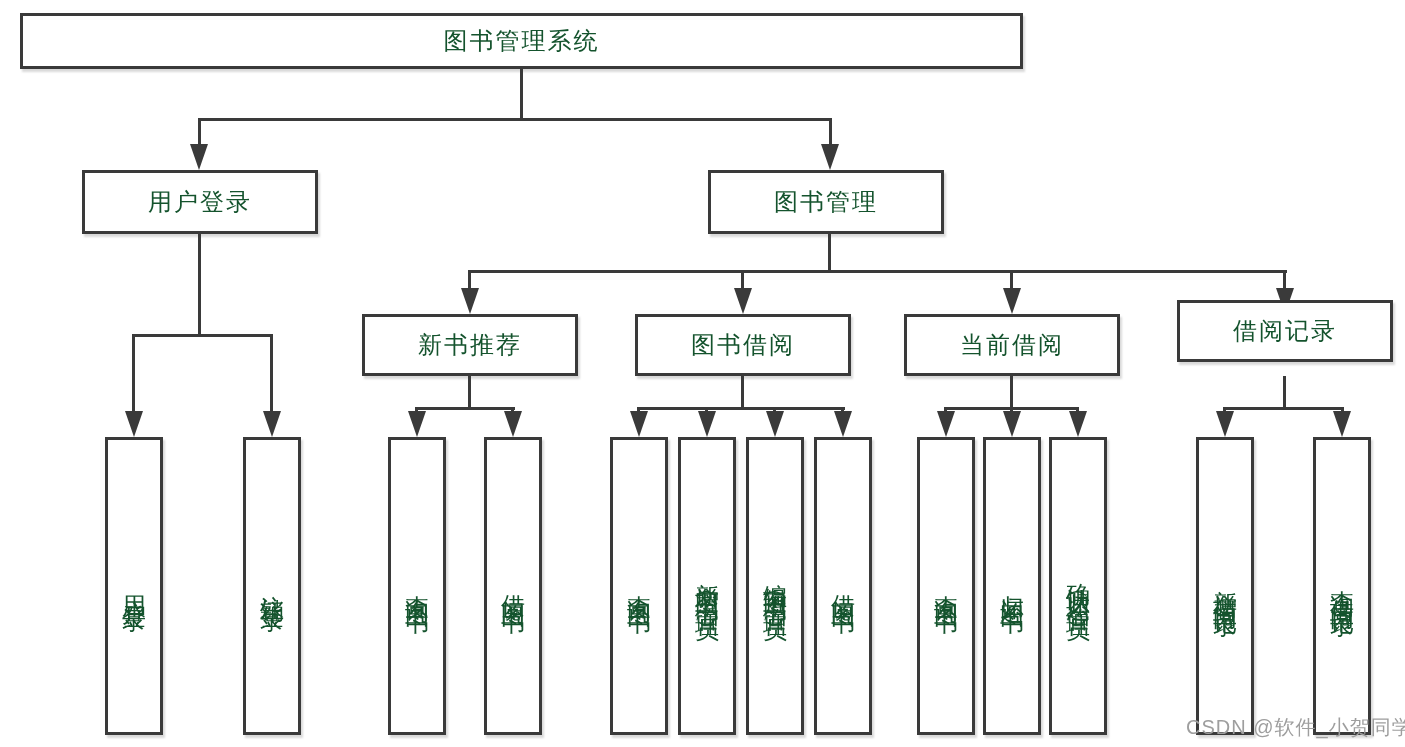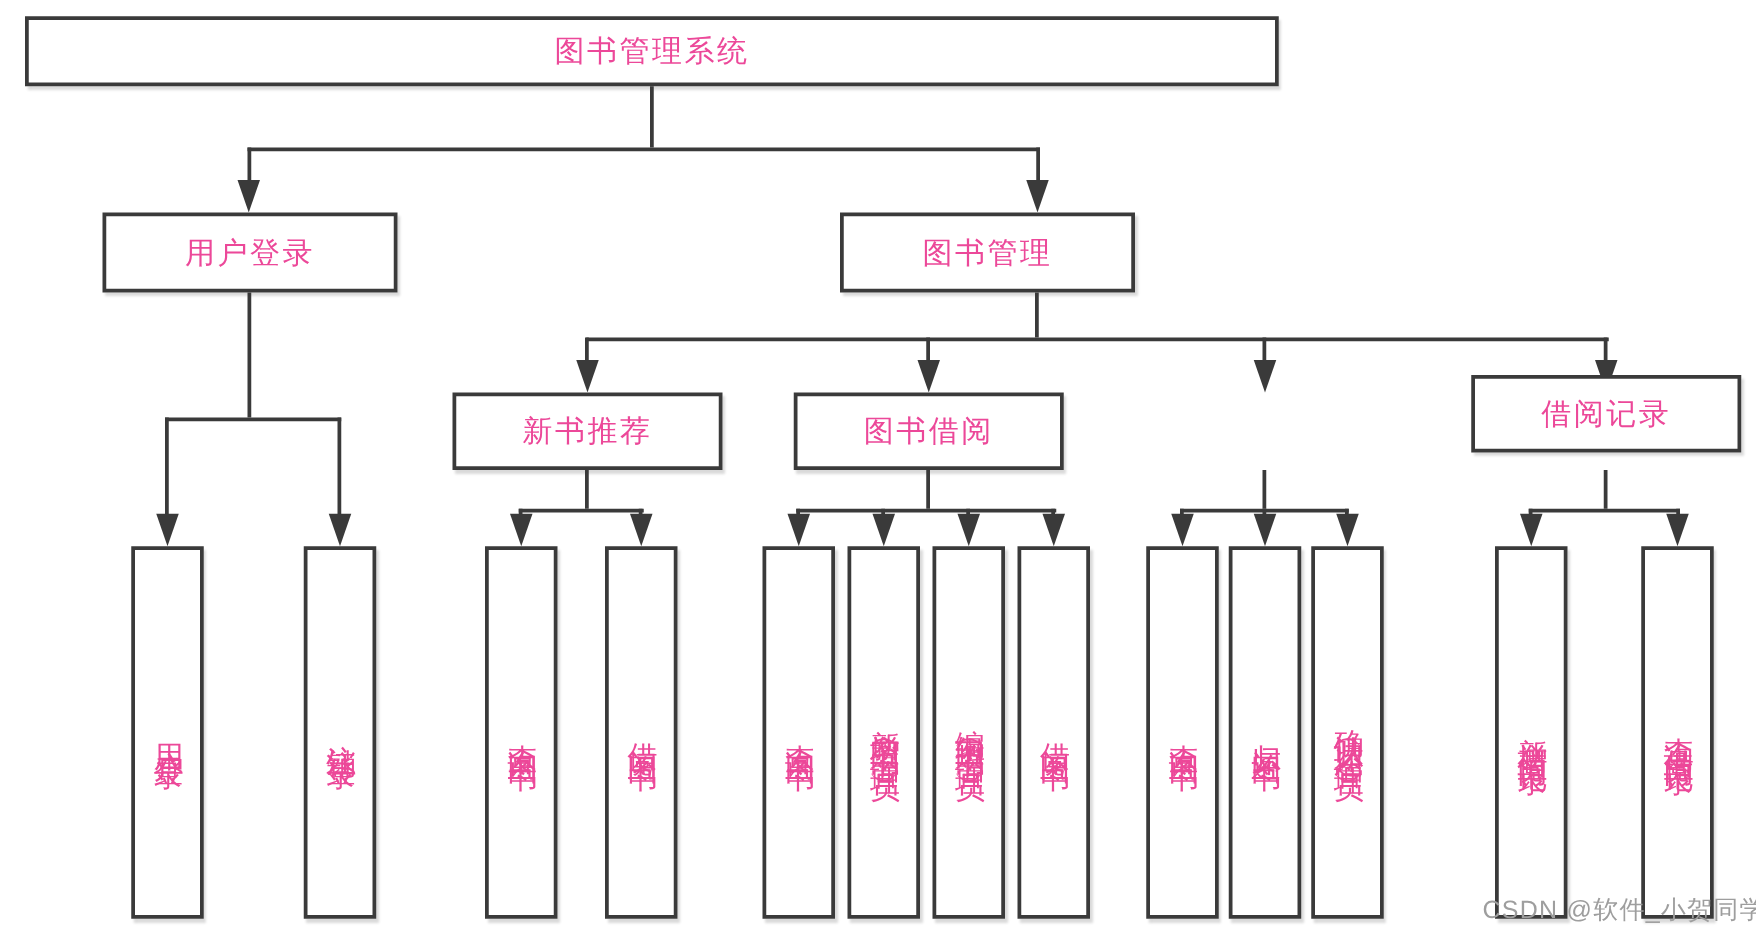--- a/index.html
+++ b/index.html
@@ -13,21 +13,21 @@
   }
   .box {
     position: absolute;
     box-sizing: border-box;
     border: 3px solid #3a3a3a;
     background: #ffffff;
     display: flex;
     align-items: center;
     justify-content: center;
     font-size: 24px;
-    color: #ec4899;
+    color: #14532d;
     box-shadow: 2px 3px 2px rgba(0,0,0,0.15);
     letter-spacing: 2px;
   }
   .vbox {
     writing-mode: vertical-rl;
     letter-spacing: 5px;
     font-size: 24px;
   }
   .hline, .vline {
     position: absolute;
@@ -61,21 +61,21 @@
   <div class="box" style="left:20px;top:13px;width:1003px;height:56px;">图书管理系统</div>
 
   <div class="vline" style="left:520px;top:69px;height:49px;"></div>
   <div class="hline" style="left:198px;top:118px;width:634px;"></div>
   <div class="vline" style="left:198px;top:118px;height:28px;"></div>
   <div class="vline" style="left:829px;top:118px;height:28px;"></div>
   <div class="arrow" style="left:190px;top:144px;"></div>
   <div class="arrow" style="left:821px;top:144px;"></div>
 
   <div class="box" style="left:82px;top:170px;width:236px;height:64px;">用户登录</div>
-  <div class="box" style="left:672px;top:170px;width:236px;height:64px;">图书管理</div>
+  <div class="box" style="left:708px;top:170px;width:236px;height:64px;">图书管理</div>
 
   <div class="vline" style="left:198px;top:234px;height:100px;"></div>
   <div class="hline" style="left:132px;top:334px;width:141px;"></div>
   <div class="vline" style="left:132px;top:334px;height:79px;"></div>
   <div class="vline" style="left:270px;top:334px;height:79px;"></div>
   <div class="arrow" style="left:125px;top:411px;"></div>
   <div class="arrow" style="left:263px;top:411px;"></div>
 
   <div class="vline" style="left:828px;top:234px;height:36px;"></div>
   <div class="hline" style="left:469px;top:270px;width:818px;"></div>
@@ -83,20 +83,21 @@
   <div class="vline" style="left:741px;top:270px;height:22px;"></div>
   <div class="vline" style="left:1010px;top:270px;height:22px;"></div>
   <div class="vline" style="left:1283px;top:270px;height:22px;"></div>
   <div class="arrow" style="left:461px;top:288px;"></div>
   <div class="arrow" style="left:734px;top:288px;"></div>
   <div class="arrow" style="left:1003px;top:288px;"></div>
   <div class="arrow" style="left:1276px;top:288px;"></div>
 
   <div class="box" style="left:635px;top:314px;width:216px;height:62px;">图书借阅</div>
   <div class="box" style="left:362px;top:314px;width:216px;height:62px;">新书推荐</div>
+  <div class="box" style="left:904px;top:314px;width:216px;height:62px;">当前借阅</div>
   <div class="box" style="left:1177px;top:300px;width:216px;height:62px;">借阅记录</div>
 
   <div class="vline" style="left:468px;top:376px;height:31px;"></div>
   <div class="hline" style="left:415px;top:407px;width:100px;"></div>
   <div class="vline" style="left:415px;top:407px;height:8px;"></div>
   <div class="vline" style="left:511px;top:407px;height:8px;"></div>
   <div class="arrow" style="left:408px;top:411px;"></div>
   <div class="arrow" style="left:504px;top:411px;"></div>
 
   <div class="vline" style="left:741px;top:376px;height:31px;"></div>

